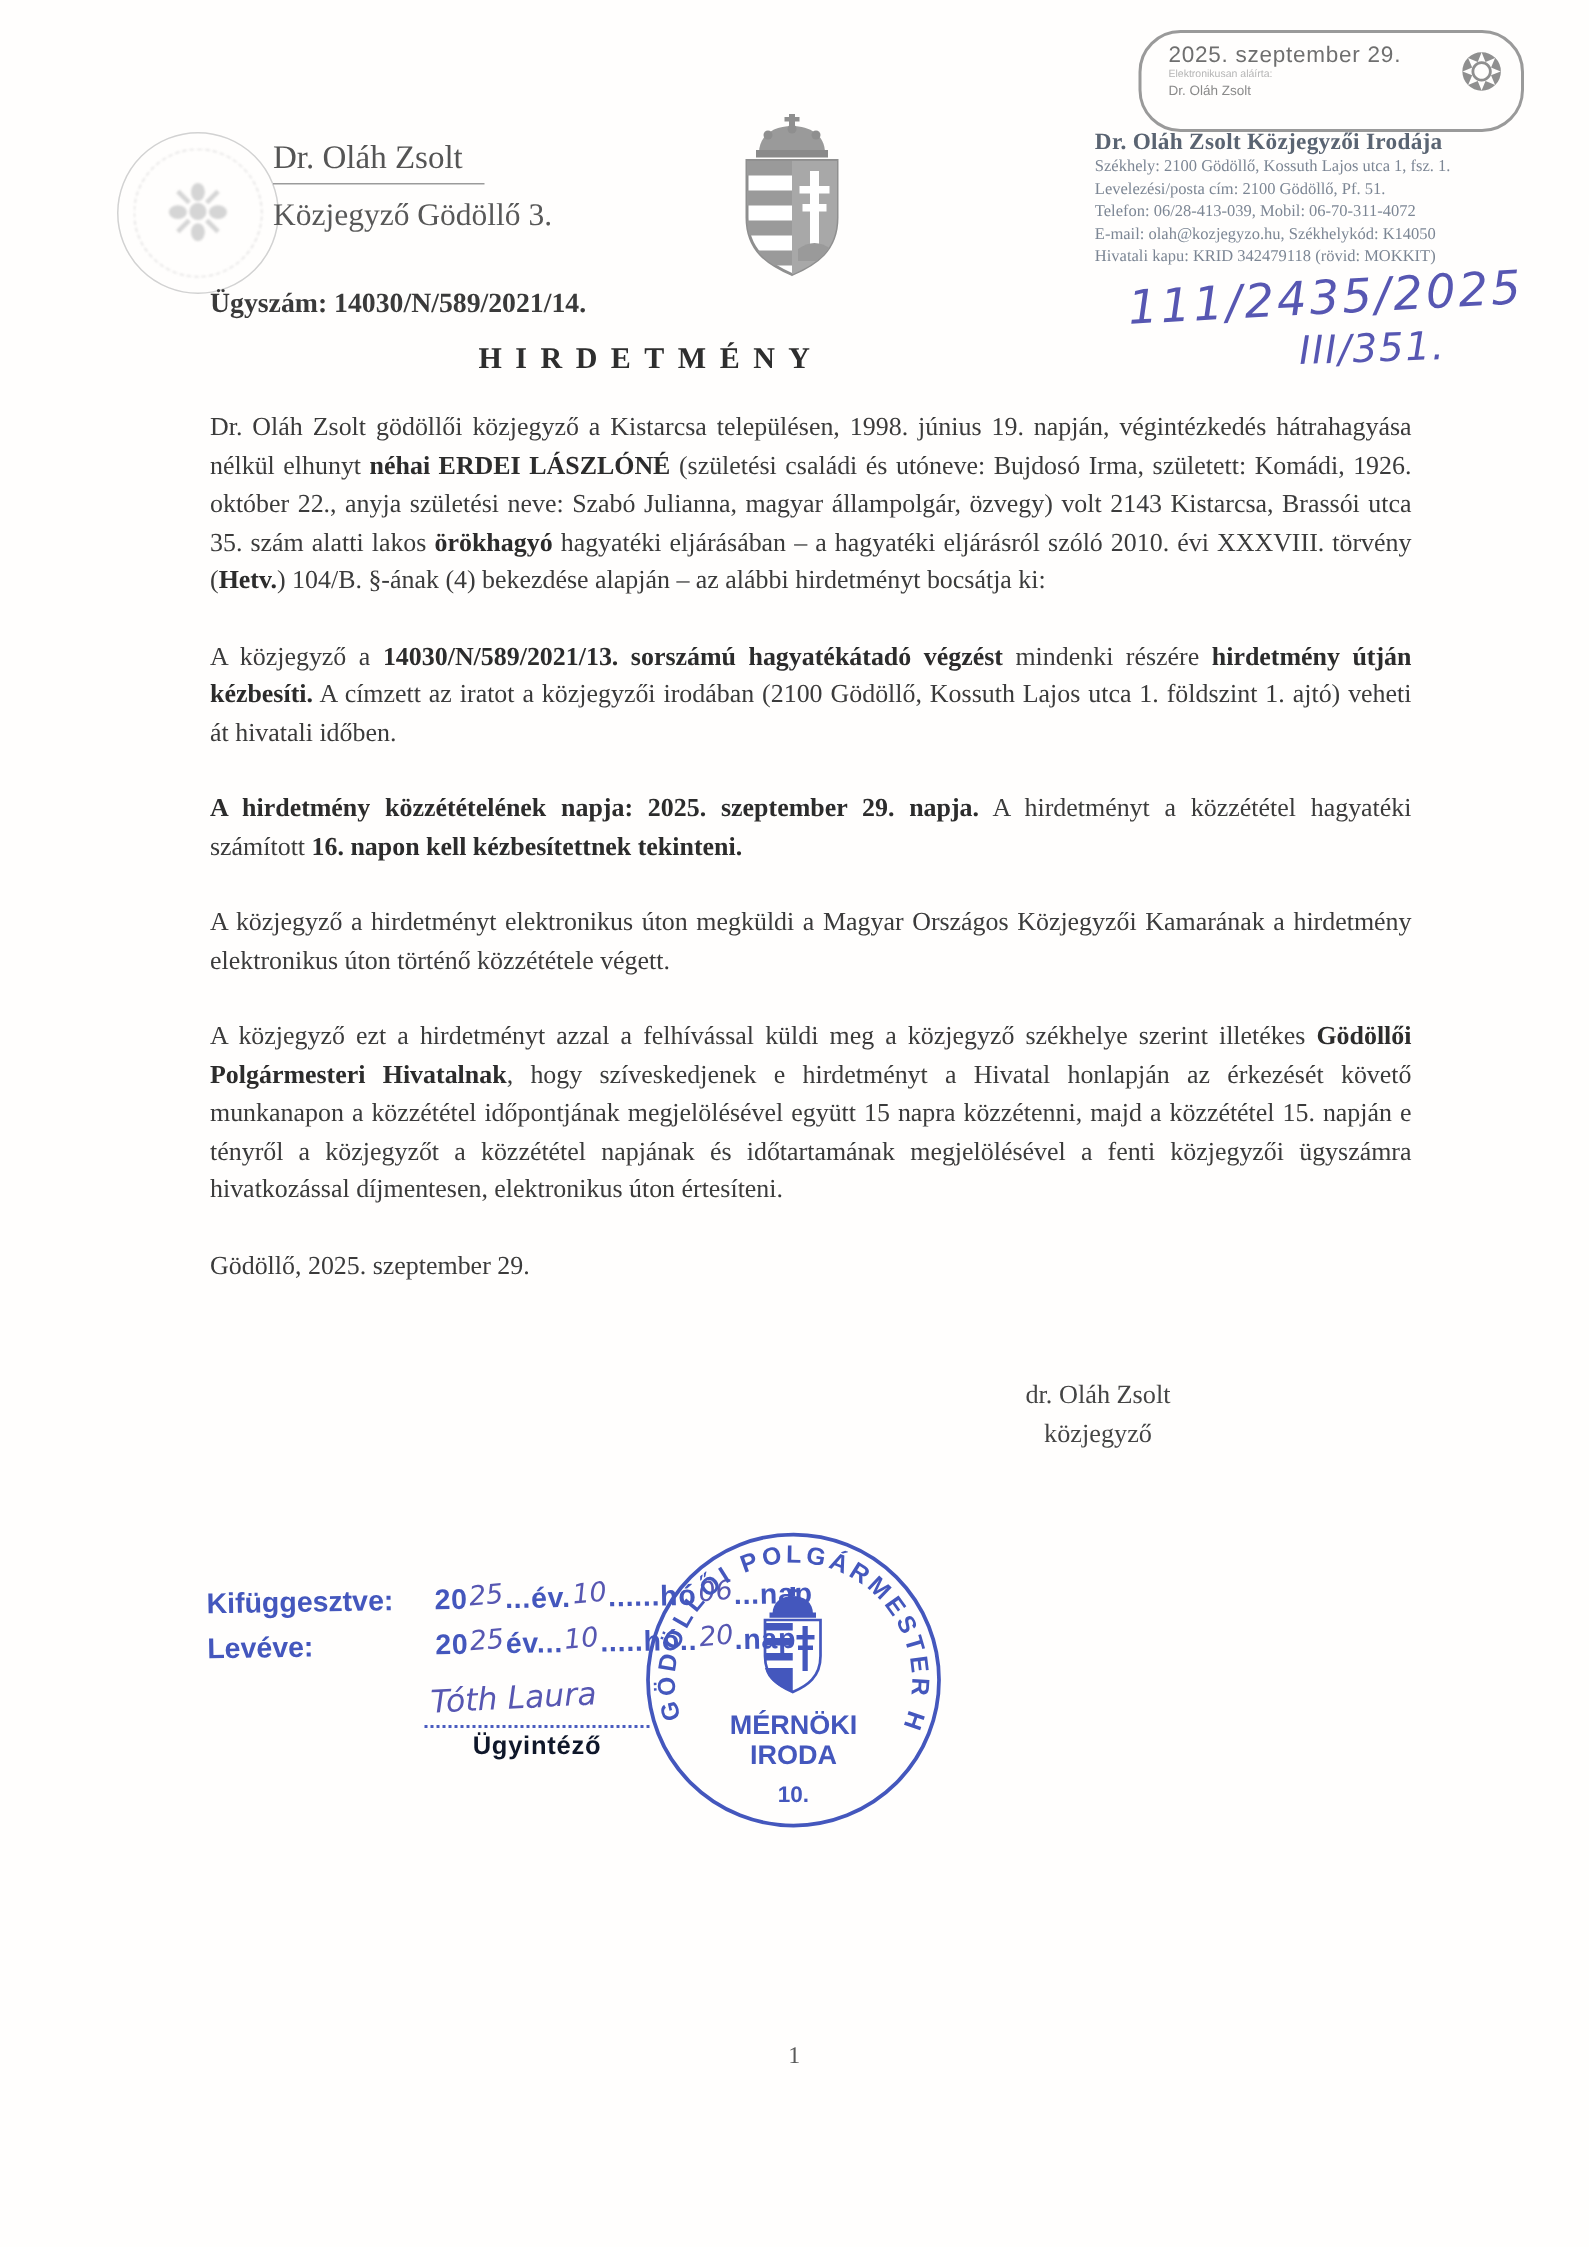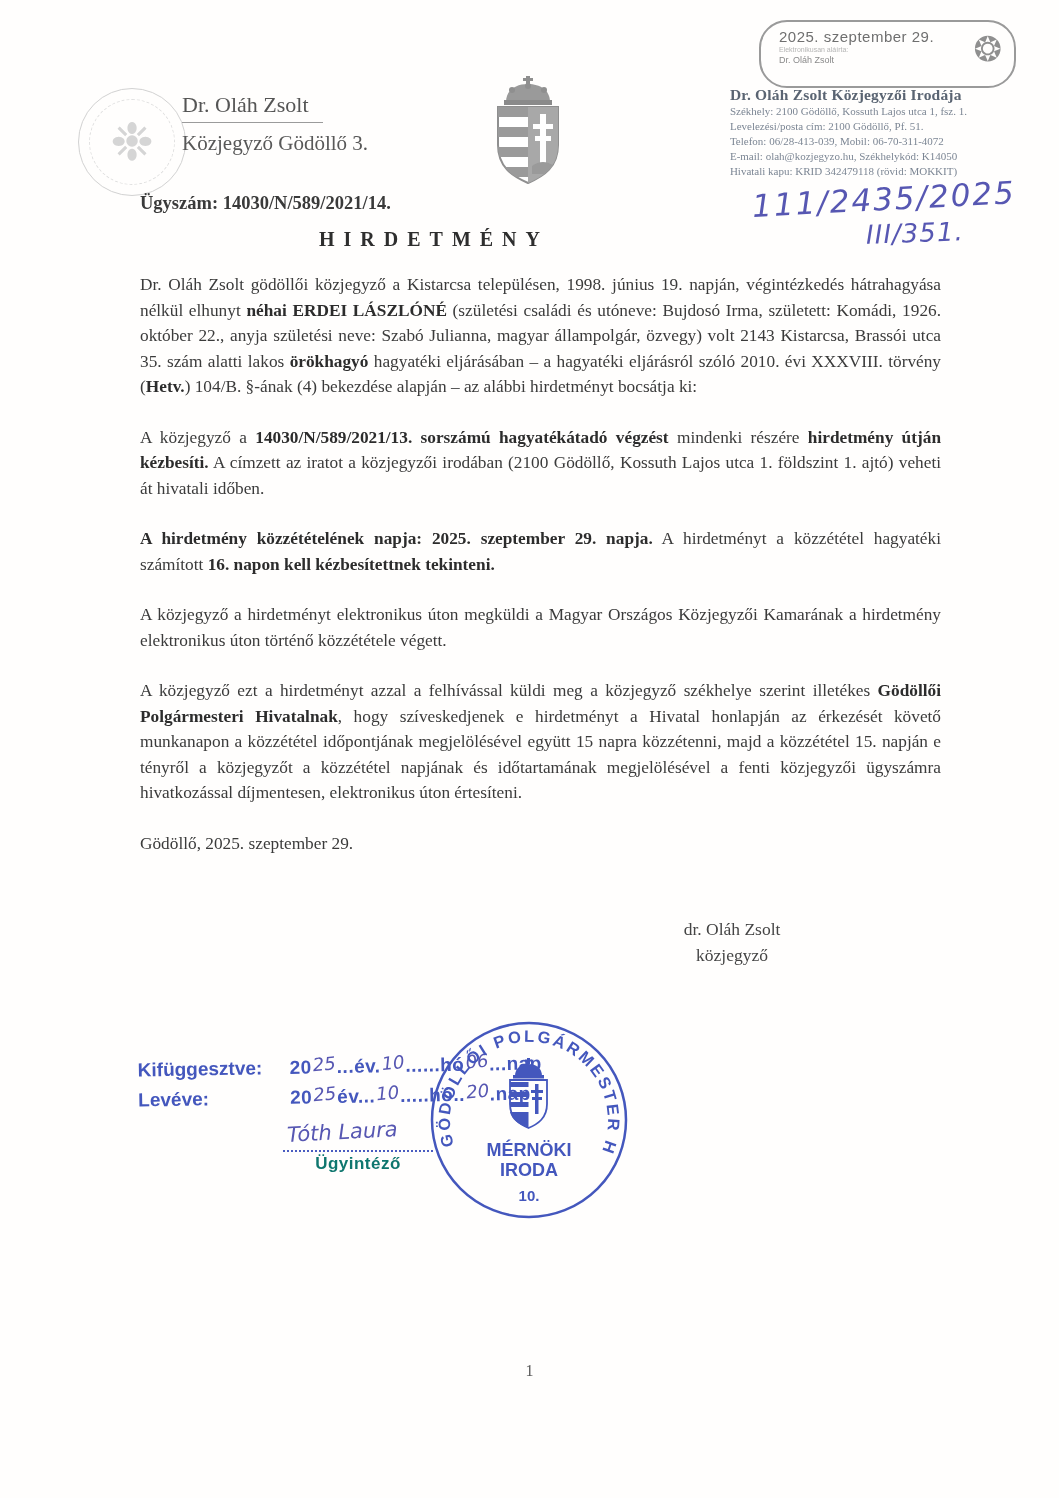--- a/index.html
+++ b/index.html
@@ -45,21 +45,21 @@
   
   .sig-block{position:absolute;left:632px;top:916px;width:200px;text-align:center;font-size:17.5px;color:#454545;line-height:26px;}
   .posting{position:absolute;left:138px;top:1056px;font-family:"Liberation Sans",sans-serif;font-weight:bold;font-size:19px;color:#4457bd;transform:rotate(-1deg);}
   .posting .row{display:flex;align-items:baseline;height:30px;}
   .posting .lbl{width:152px;}
   .posting .st{letter-spacing:.5px;}
   .posting .hwv{font-family:"DejaVu Sans",sans-serif;font-style:italic;font-weight:normal;color:#5757b2;font-size:18px;position:relative;top:-3px;margin:0 1px;transform:rotate(-4deg);display:inline-block;}
   .clerk{position:absolute;left:283px;top:1124px;width:150px;text-align:center;font-family:"Liberation Sans",sans-serif;}
   .clerk .line{border-bottom:2px dotted #4a5cc0;height:26px;position:relative;}
   .clerk .hw-name{position:absolute;left:4px;top:-4px;font-size:21px;transform:rotate(-3deg);white-space:nowrap;}
-  .clerk .clerk-label{font-size:17px;font-weight:bold;color:#0f766e;margin-top:2px;letter-spacing:.5px;}
+  .clerk .clerk-label{font-size:17px;font-weight:bold;color:#0f172a;margin-top:2px;letter-spacing:.5px;}
 
   
   .round-stamp{position:absolute;left:424px;top:1018px;}
 
   
   .page-num{position:absolute;left:0;top:1362px;width:1059px;text-align:center;font-size:16px;color:#5a5a5a;}
 </style>
 </head>
 <body>
 

